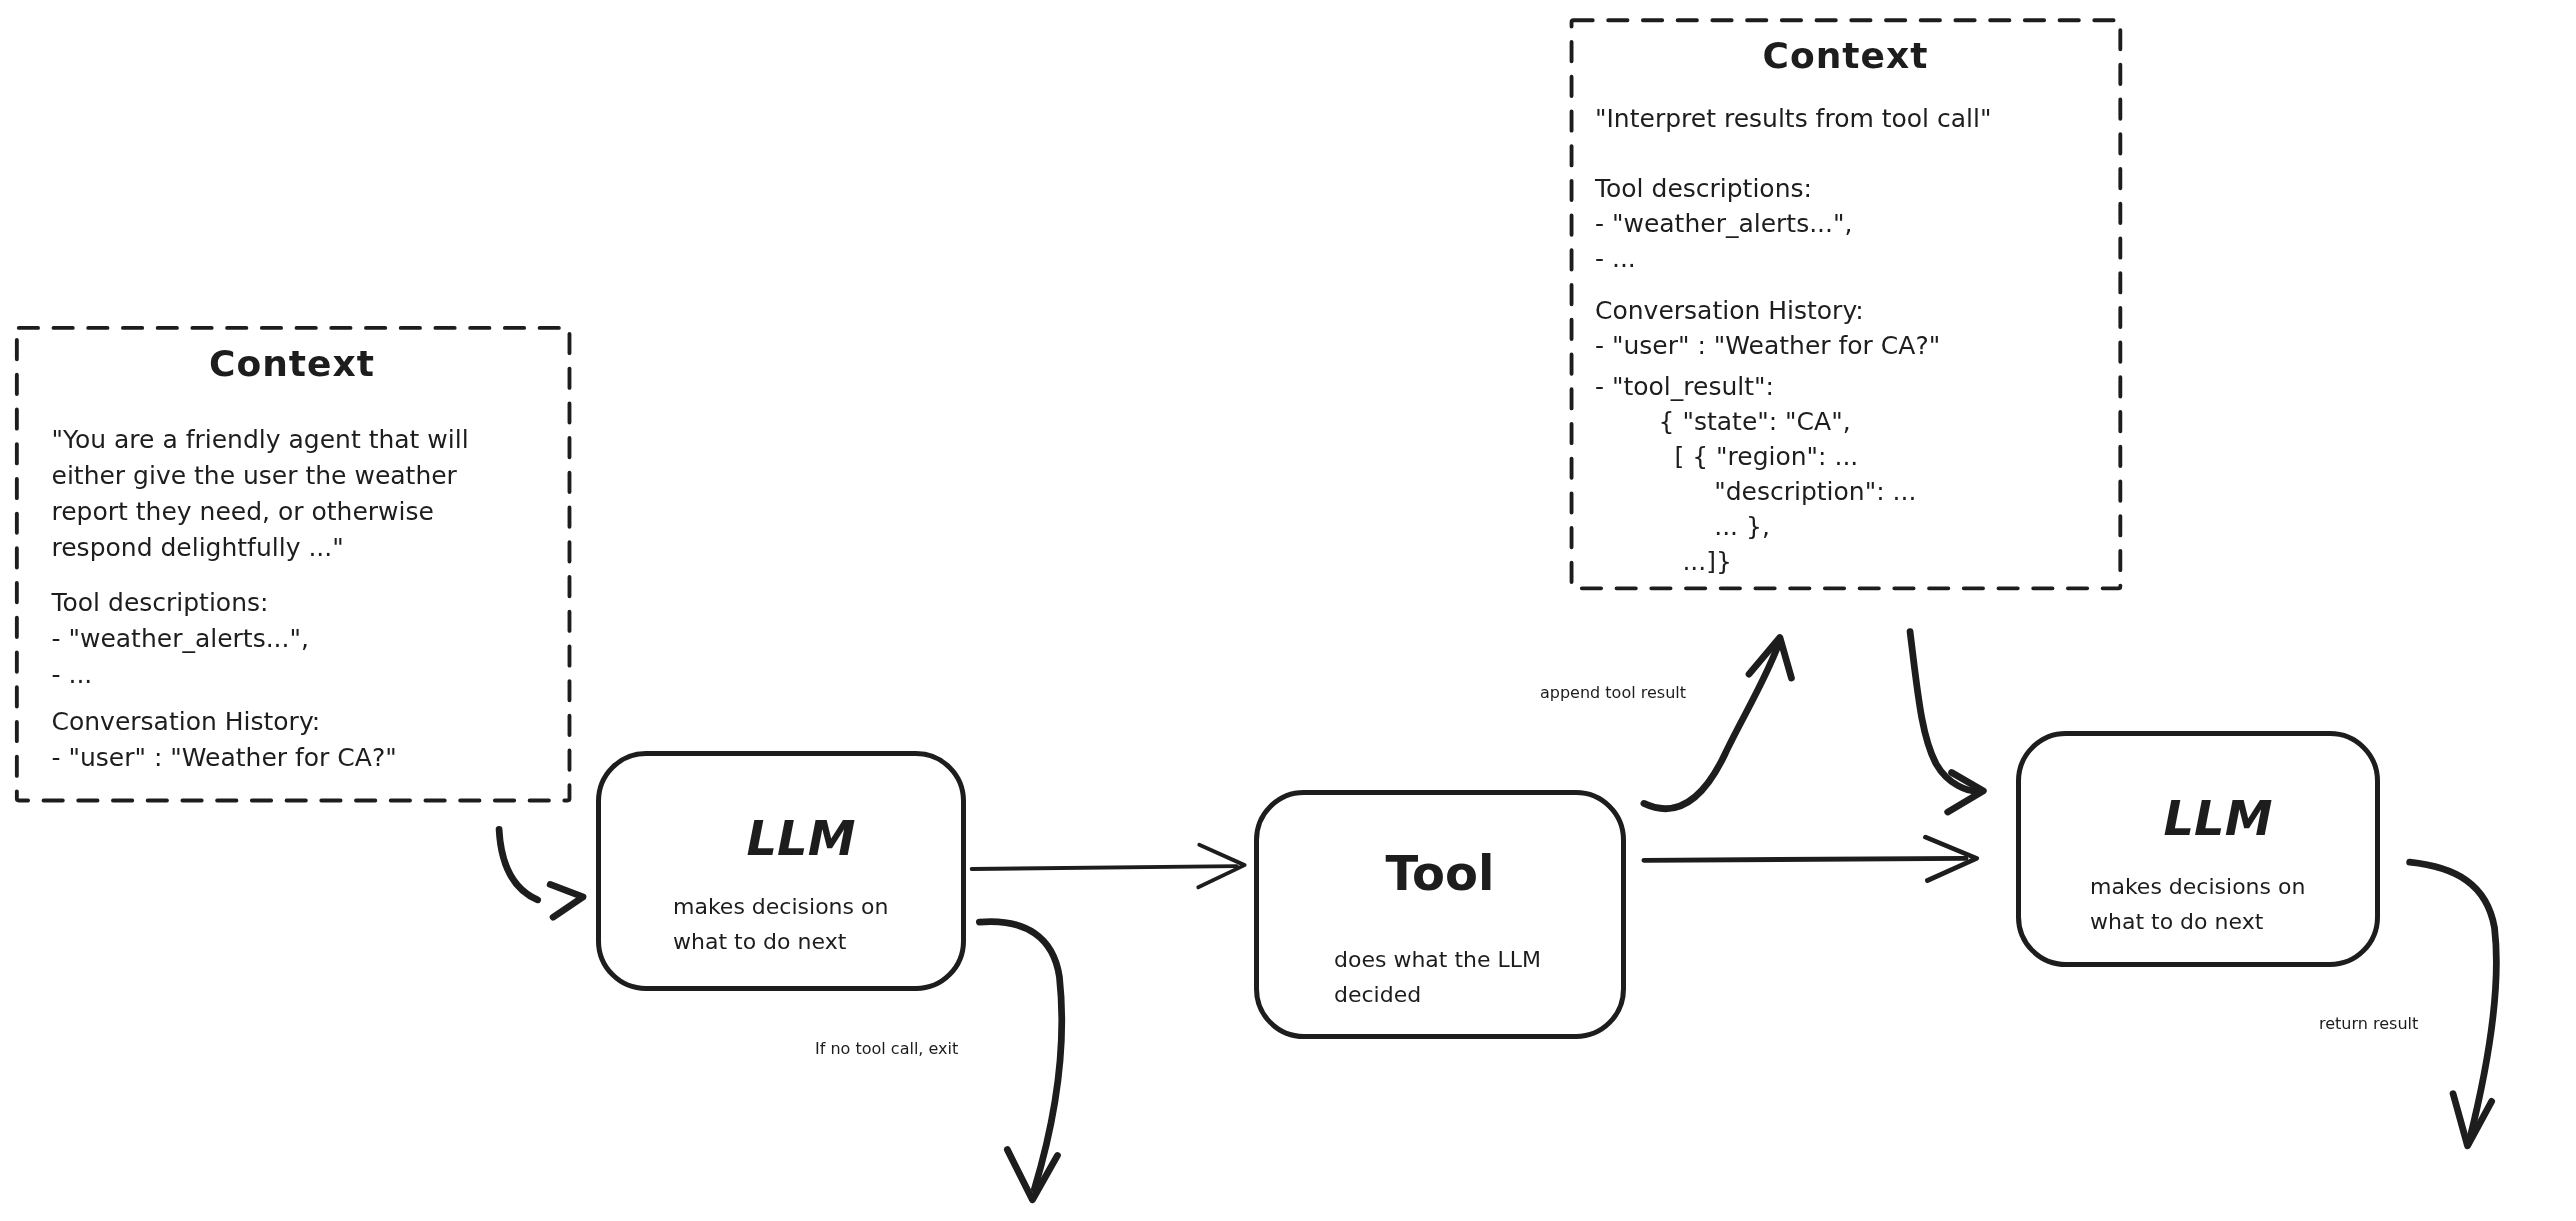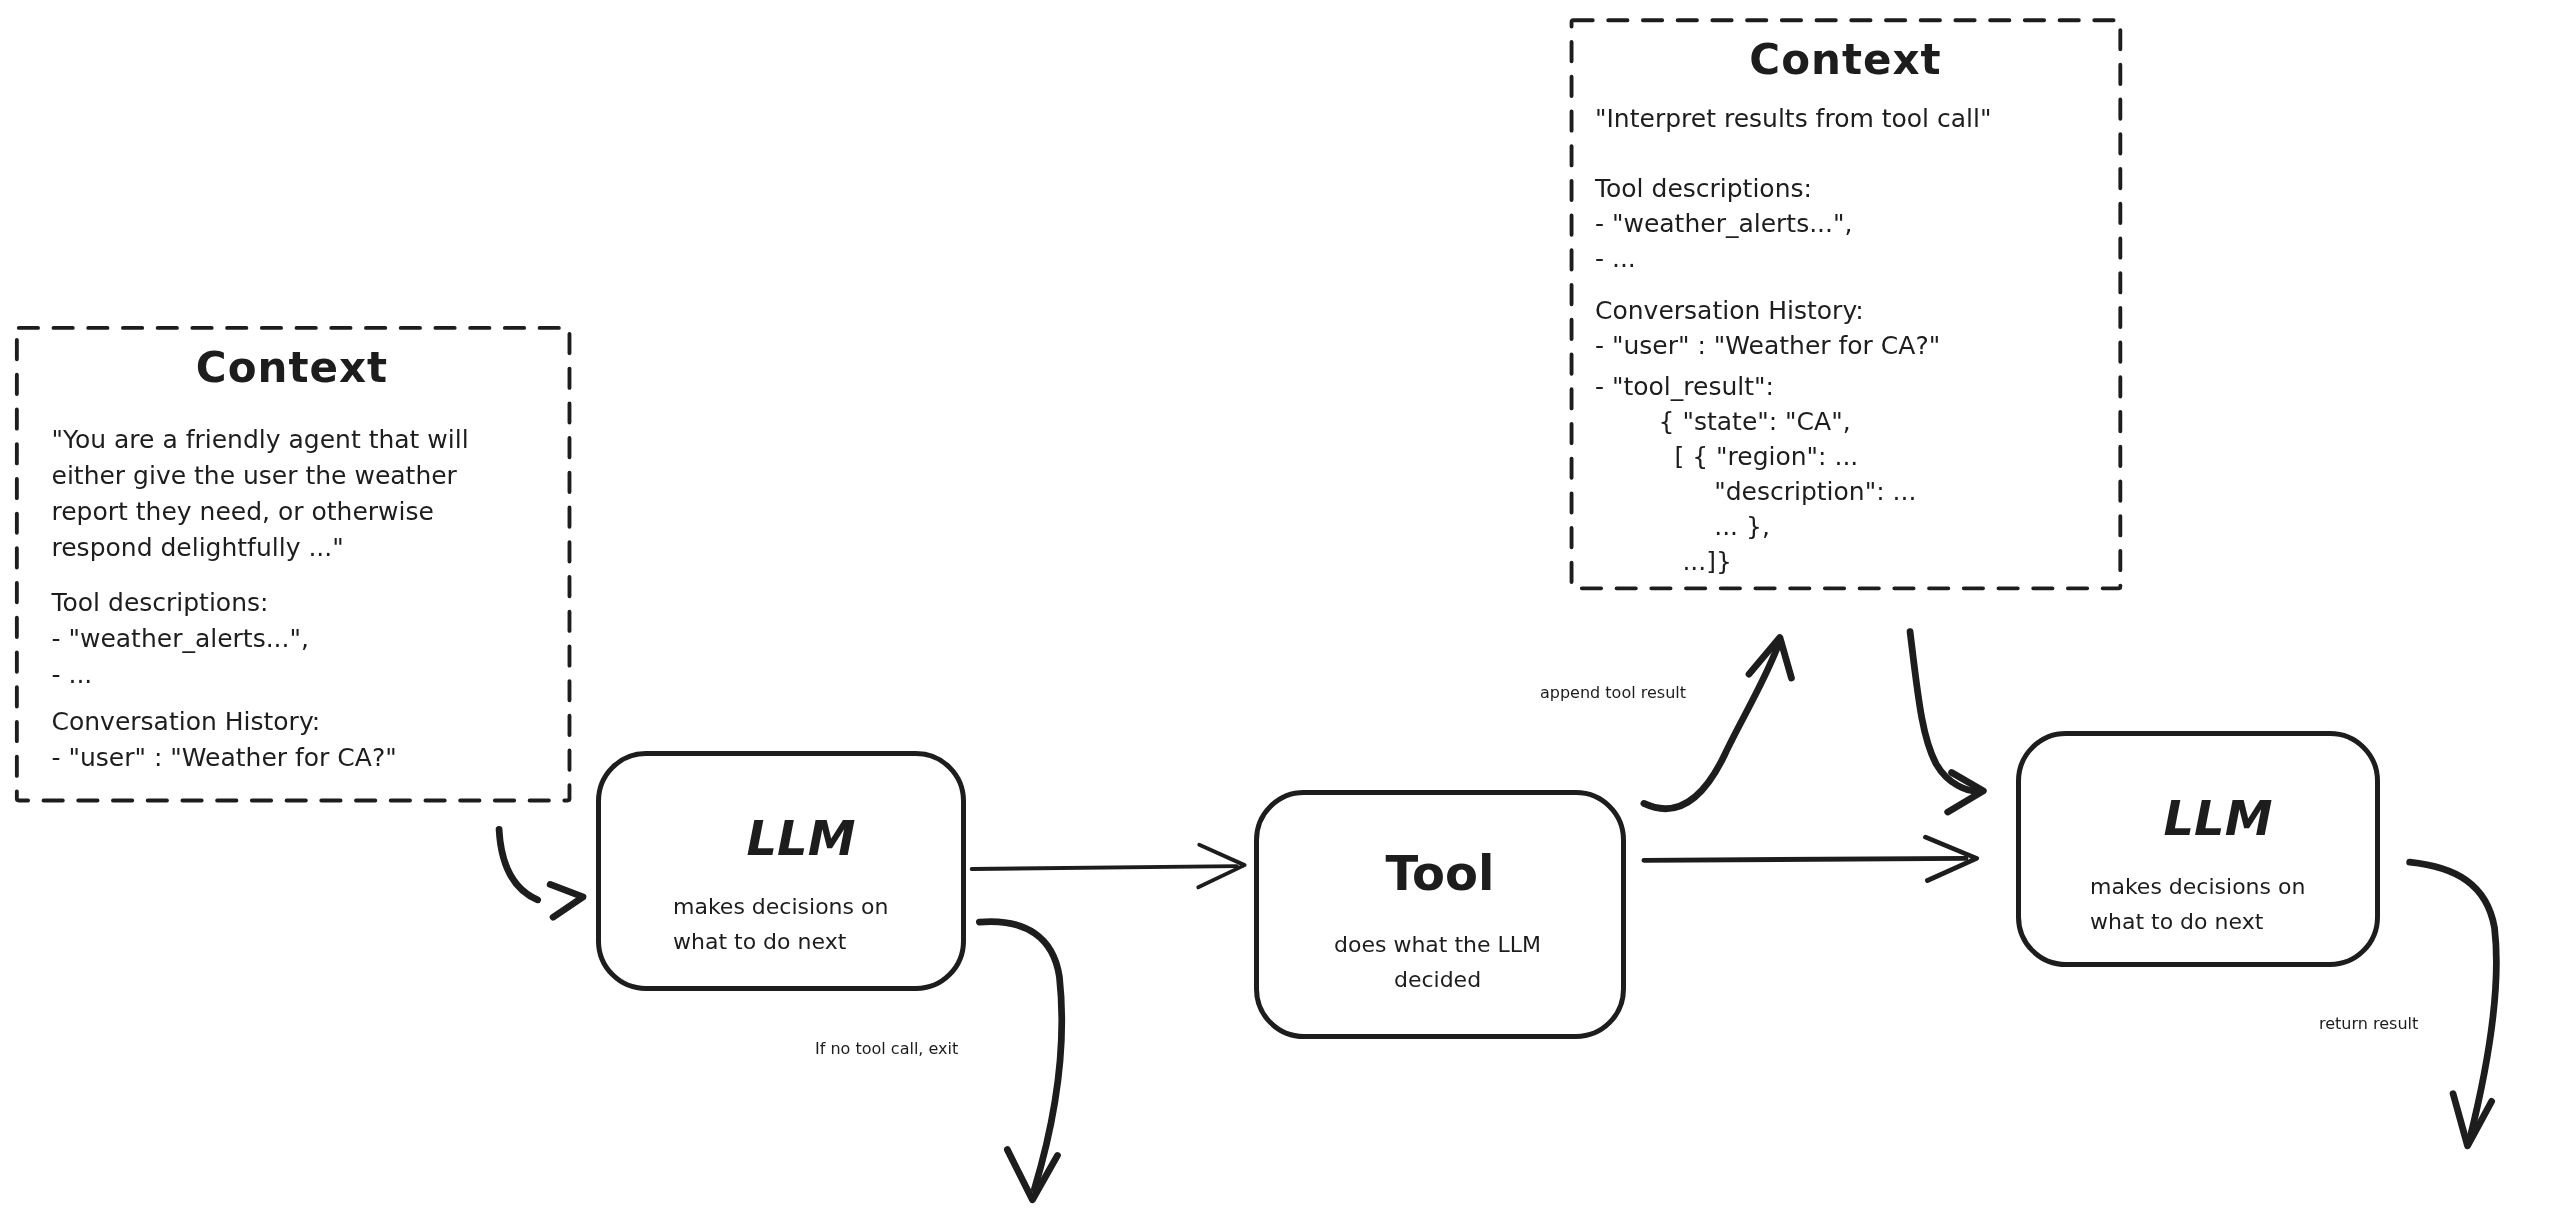--- a/index.html
+++ b/index.html
@@ -34,21 +34,21 @@
   .stroke-thin { stroke-width: 4; }
 
   .ctx-box {
     position: absolute;
     box-sizing: border-box;
   }
   .ctx-title {
     position: absolute;
     left: 0; right: 0;
     text-align: center;
-    font-size: 42px;
+    font-size: 36px;
     font-weight: bold;
     letter-spacing: 1px;
     white-space: pre;
   }
   .ctx-para {
     white-space: pre;
     font-size: 25px;
     line-height: 36px;
     margin: 0;
   }
@@ -155,21 +155,21 @@
   </div>
 
   <div class="node-box" style="left:596px; top:751px; width:370px; height:240px;">
     <div class="node-title italic" style="top:54px;">LLM</div>
     <div class="node-sub" style="left:72px; top:133px;">makes decisions on
 what to do next</div>
   </div>
 
   <div class="node-box" style="left:1254px; top:746px; width:372px; height:249px;margin-top:44px;">
     <div class="node-title" style="top:50px;">Tool</div>
-    <div class="node-sub" style="left:75px; top:132px;text-align:center;">does what the LLM
+    <div class="node-sub" style="left:75px; top:147px;">does what the LLM
 decided</div>
   </div>
 
   <div class="node-box" style="left:2016px; top:731px; width:364px; height:236px;">
     <div class="node-title italic" style="top:54px;">LLM</div>
     <div class="node-sub" style="left:69px; top:133px;">makes decisions on
 what to do next</div>
   </div>
 
   <div class="edge-label" style="left:1540px; top:683px;">append tool result</div>

